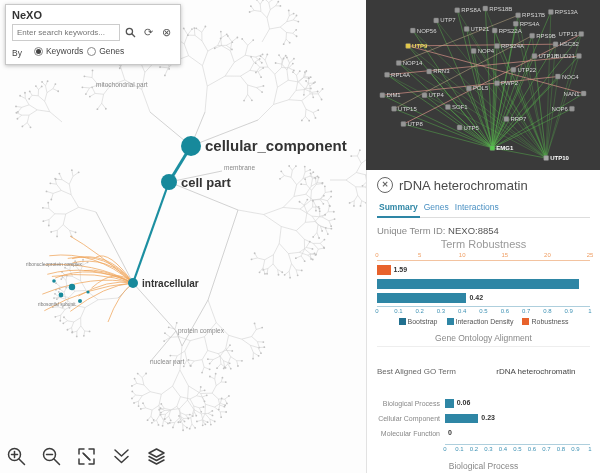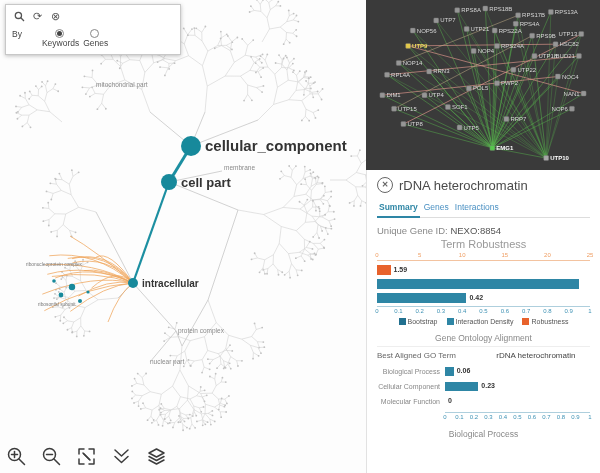--- a/index.html
+++ b/index.html
@@ -8,22 +8,22 @@
   
   #tree-panel{position:absolute;left:0;top:0;width:366px;height:473px;background:#fdfdfd;}
   #tree-svg{position:absolute;left:0;top:0;}
 
   #search-panel{position:absolute;left:5px;top:4px;width:176px;background:#fff;border:1px solid #c8c8c8;
     box-shadow:0 1px 4px rgba(0,0,0,.25);padding:4px 6px 6px;z-index:6;box-sizing:border-box;}
   .sp-title{font-size:11px;font-weight:bold;color:#333;margin-bottom:3px;}
   .sp-row{display:flex;align-items:center;gap:3px;}
   .sp-input{flex:1;min-width:0;font-size:8px;padding:3px 4px;border:1px solid #ccc;color:#333;outline:none;}
   .icon-btn{width:15px;height:15px;display:flex;align-items:center;justify-content:center;cursor:pointer;color:#555;font-size:11px;line-height:1;}
-  .sp-by{display:flex;align-items:flex-start;gap:20px;font-size:8.5px;color:#444;margin-top:5px;}
-  .mode{display:inline-flex;align-items:center;cursor:pointer;color:#444;flex-direction:column;}
+  .sp-by{display:flex;align-items:flex-end;gap:12px;font-size:8.5px;color:#444;margin-top:5px;}
+  .mode{display:inline-flex;align-items:center;cursor:pointer;color:#444;}
   .radio{width:9px;height:9px;border:1px solid #888;border-radius:50%;display:inline-block;position:relative;margin-right:3px;box-sizing:border-box;}
   .radio.sel::after{content:"";position:absolute;left:1px;top:1px;width:5px;height:5px;background:#444;border-radius:50%;}
 
   #nav-toolbar{position:absolute;left:4px;bottom:4px;display:flex;gap:10px;z-index:6;}
   .tool-btn{width:25px;height:25px;display:flex;align-items:center;justify-content:center;cursor:pointer;}
   .tool-btn svg{stroke:#3c3c3c;fill:none;stroke-width:1.5;stroke-linecap:round;stroke-linejoin:round;}
 
   
   #net-panel{position:absolute;left:366px;top:0;width:234px;height:170px;display:block;}
 
@@ -48,21 +48,21 @@
   .axis.bottom span{top:1px;}
   .bars{display:flex;flex-direction:column;gap:4px;margin:4px 0 3px;}
   .bar-row{position:relative;height:10px;}
   .bar{height:100%;}
   .bar-label{position:absolute;top:1px;font-size:7px;font-weight:bold;color:#333;white-space:nowrap;}
   .axis-label{font-size:7.5px;color:#7f98a8;text-align:center;margin-top:1px;}
   .legend{display:flex;justify-content:center;gap:9px;margin-top:3px;font-size:7px;color:#555;flex-wrap:nowrap;}
   .legend .li{display:inline-flex;align-items:center;white-space:nowrap;}
   .legend .sq{width:7px;height:7px;display:inline-block;margin-right:2px;}
   .sec-header{font-size:8.5px;color:#888;margin:8px 0 3px;text-align:center;}
-  .go-row{display:flex;border-top:1px solid #eee;padding:4px 0;font-size:8px;}
+  .go-row{display:flex;border-top:1px solid #eee;padding:20px 0;font-size:8px;}
   .go-row .k{width:56%;color:#666;}
   .go-row .v{color:#444;}
   .al-grid{display:grid;grid-template-columns:68px 1fr;row-gap:6px;align-items:center;margin-top:3px;}
   .al-label{font-size:7px;color:#888;text-align:right;padding-right:5px;}
   .al-barcell{position:relative;height:9px;}
 </style>
 </head>
 <body>
 
 <div id="stage">
@@ -1158,21 +1158,23 @@
         <text x="142" y="286.6" font-size="10" fill="#333" font-weight="600">intracellular</text>
         <text x="96" y="87" font-size="6.5" fill="#8a8a8a">mitochondrial part</text>
         <text x="224" y="170" font-size="6.5" fill="#8a8a8a">membrane</text>
         <text x="178" y="333" font-size="6.5" fill="#8a8a8a">protein complex</text>
         <text x="150" y="364" font-size="6.5" fill="#8a8a8a">nuclear part</text>
         <text x="26" y="266" font-size="4.8" fill="#777">ribonucleoprotein complex</text>
         <text x="38" y="306" font-size="4.8" fill="#777">ribosomal subunit</text>
       </svg>
 
     <div id="search-panel">
+      <div class="sp-title">NeXO</div>
       <div class="sp-row">
+        <input class="sp-input" placeholder="Enter search keywords..." style="">
         <span class="icon-btn">
           <svg width="11" height="11" viewBox="0 0 11 11">
               <circle cx="4.4" cy="4.4" r="3.1" stroke="#555" fill="none" stroke-width="1.3"></circle>
               <line x1="6.8" y1="6.8" x2="10" y2="10" stroke="#555" stroke-width="1.3"></line>
             </svg>
         </span>
         <span class="icon-btn">⟳</span>
         <span class="icon-btn">⊗</span>
       </div>
       <div class="sp-by">
@@ -1370,21 +1372,21 @@
     <div class="d-header">
       <span class="close-btn">✕</span>
       <span class="d-title">rDNA heterochromatin</span>
     </div>
     <div class="tabs" id="tabs">
         <span class="tab active">Summary</span>
         <span class="tab">Genes</span>
         <span class="tab">Interactions</span>
       </div>
     <div class="term-id">
-      <span>Unique Gene ID:</span> <b>NEXO:8854</b>
+      <span>Unique Term ID:</span> <b>NEXO:8854</b>
     </div>
     <div class="chart-title">Term Robustness</div>
     <div class="axis top" id="rob-top-axis">
         <span style="left: 0%;">0</span>
         <span style="left: 20%;">5</span>
         <span style="left: 40%;">10</span>
         <span style="left: 60%;">15</span>
         <span style="left: 80%;">20</span>
         <span style="left: 100%;">25</span>
       </div>

